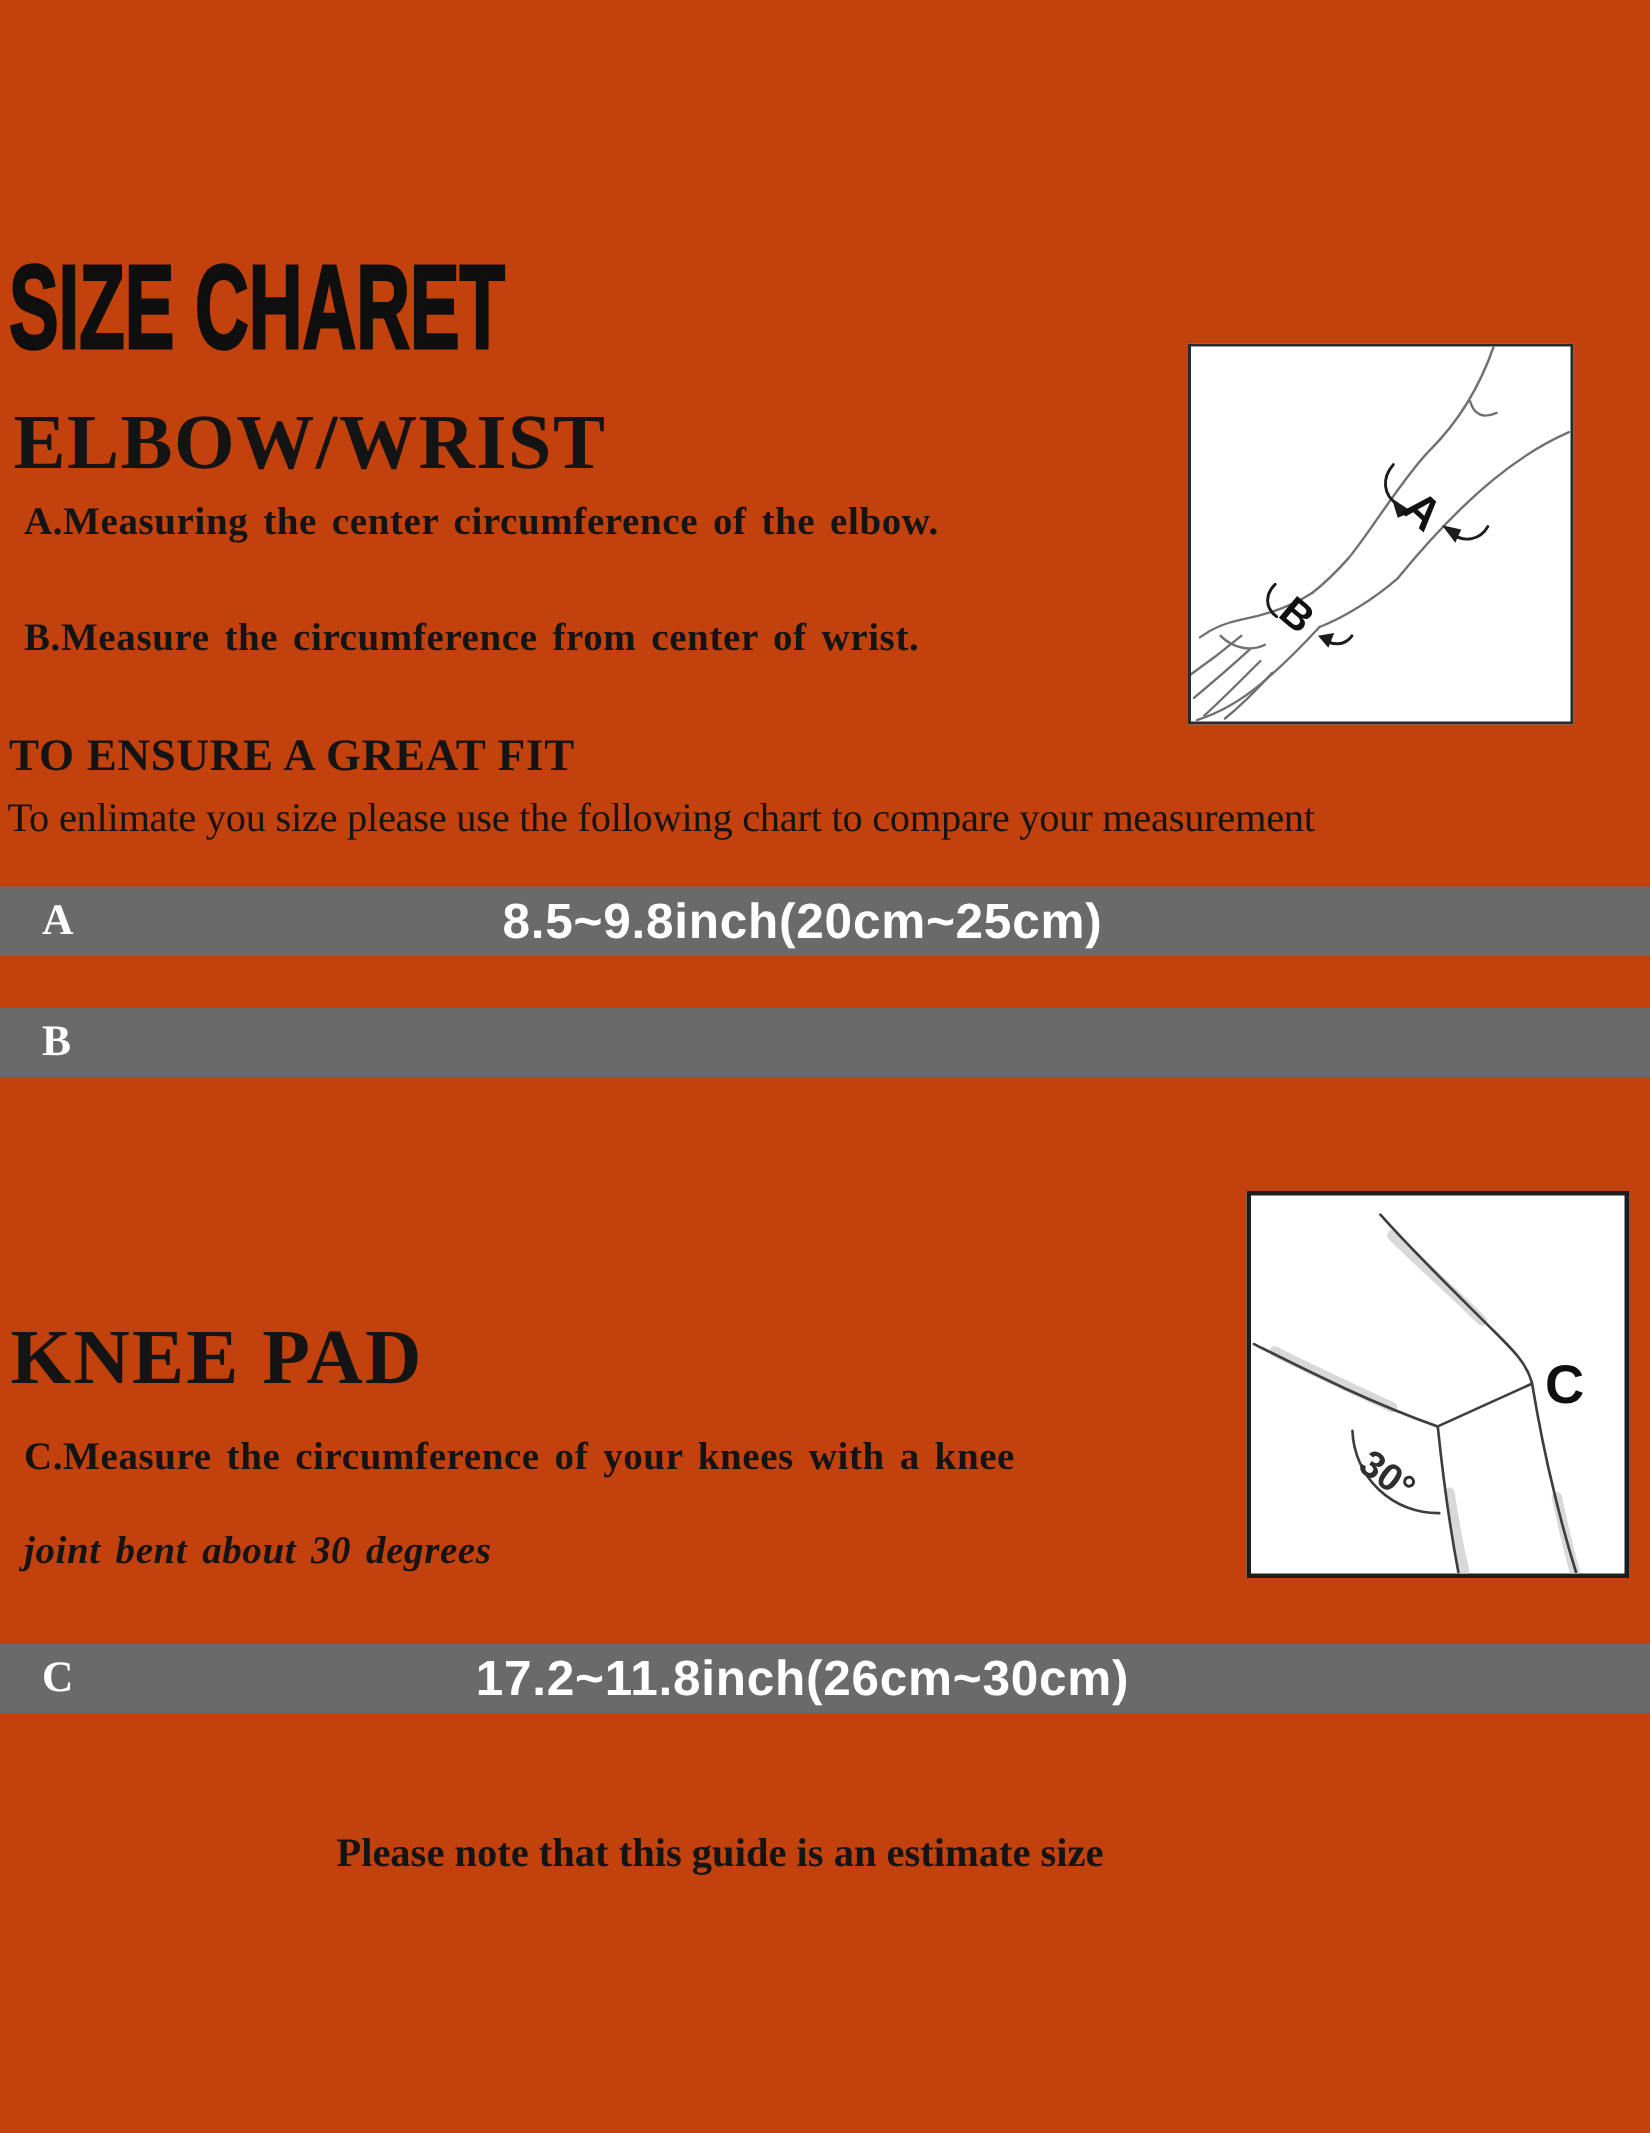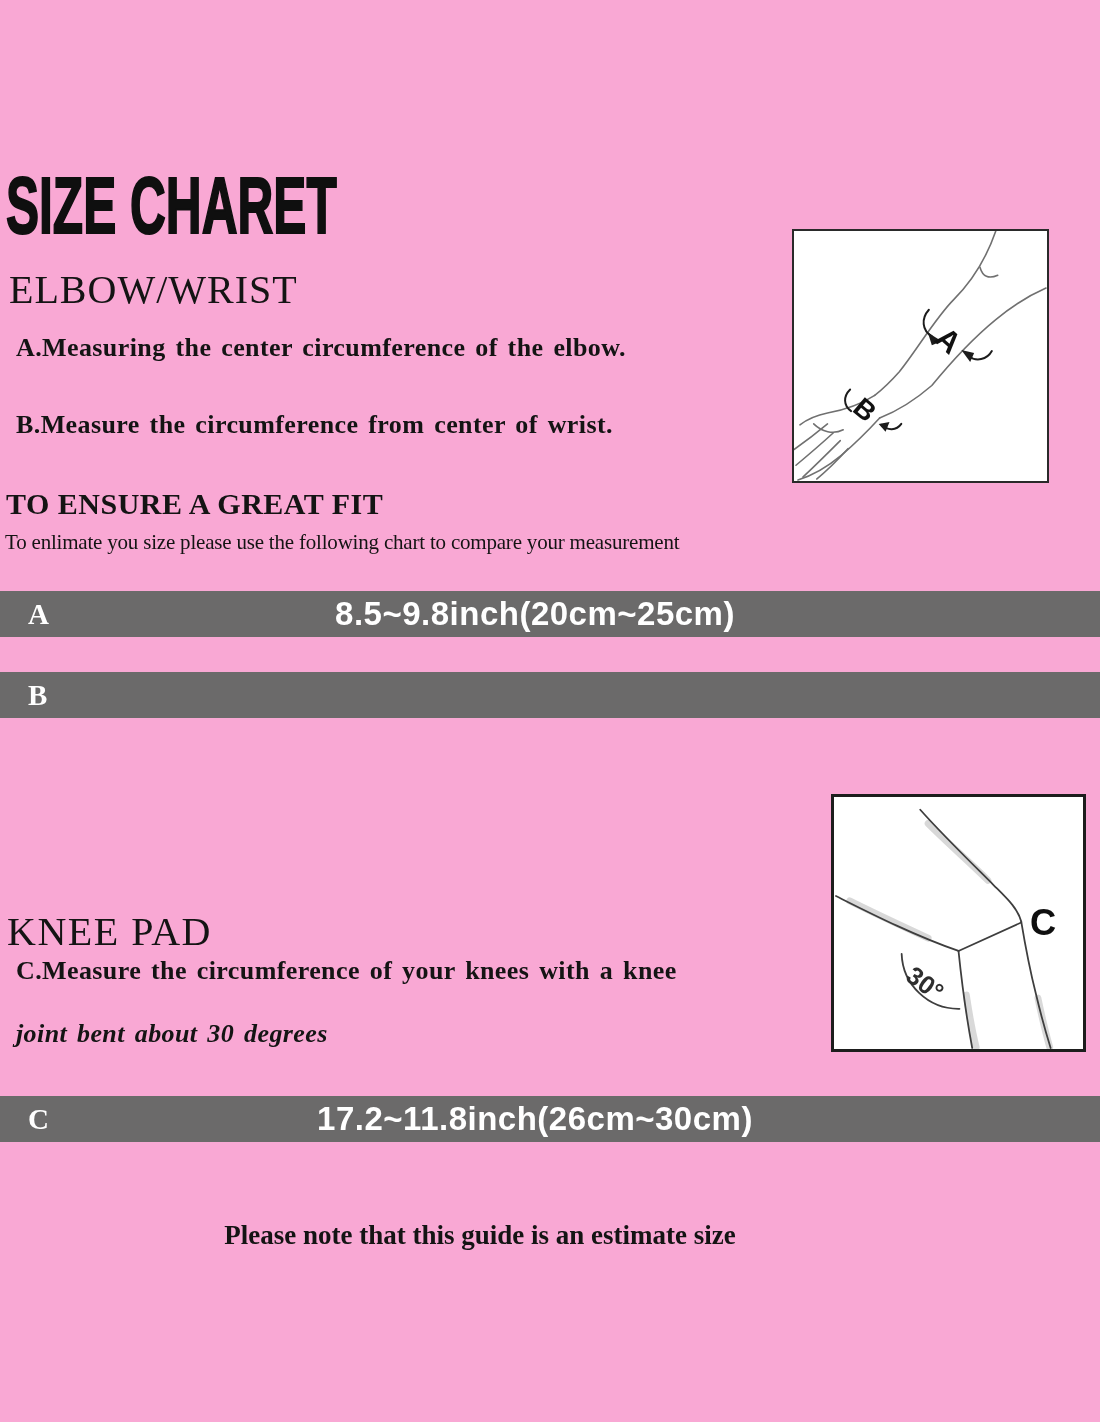--- a/index.html
+++ b/index.html
@@ -1,30 +1,30 @@
 <!DOCTYPE html>
 <html><head>
 <meta charset="utf-8">
 <style>
   html,body { margin:0; padding:0; background:#ffffff; }
   .page {
-    position:relative; width:1100px; height:1422px; background:#f9a8d4;
+    position:relative; width:1100px; height:1422px; background:#c2410c;
     font-family:"Liberation Serif", serif; color:#141414; overflow:hidden;
   }
   .abs { position:absolute; }
   .title {
     left:6px; top:160px;
     font-family:"Liberation Sans", sans-serif; font-weight:bold; font-size:62px;
     color:#0f0f0f; -webkit-text-stroke:1.6px #0f0f0f; letter-spacing:0px;
     transform:scale(0.80,1.28); transform-origin:left top; white-space:nowrap;
   }
-  .section-heading { font-weight:normal; font-size:40px; letter-spacing:1px; white-space:nowrap; }
+  .section-heading { font-weight:bold; font-size:52px; letter-spacing:1px; white-space:nowrap; }
   .instruction { font-weight:bold; font-size:26px; letter-spacing:0.4px; word-spacing:3px; white-space:nowrap; }
   .fit-heading { font-weight:bold; font-size:30px; letter-spacing:0.5px; white-space:nowrap; }
-  .fit-note { font-size:21px; letter-spacing:-0.2px; white-space:nowrap; }
+  .fit-note { font-size:27px; letter-spacing:-0.2px; white-space:nowrap; }
   .size-bar { position:absolute; left:0; width:1100px; height:46px; }
   .bar-label {
     position:absolute; left:28px; top:50%; transform:translateY(-50%);
     font-family:"Liberation Serif", serif; font-weight:bold; font-size:29px;
   }
   .bar-value {
     position:absolute; left:0; right:30px; top:50%; transform:translateY(-50%);
     text-align:center; font-family:"Liberation Sans", sans-serif; font-weight:bold;
     font-size:33px; letter-spacing:0.5px; white-space:nowrap;
   }
@@ -81,21 +81,21 @@
   </div>
 
   <div class="size-bar" style="top: 591px; background: rgb(107, 106, 106); color: rgb(255, 255, 255);">
     <span class="bar-label">A</span>
     <span class="bar-value">8.5~9.8inch(20cm~25cm)</span>
   </div>
   <div class="size-bar" style="top: 672px; background: rgb(107, 106, 106); color: rgb(255, 255, 255);">
     <span class="bar-label">B</span>
   </div>
 
-  <div class="abs section-heading" style="left:7px; top:908px; letter-spacing:1.5px;">KNEE PAD</div>
+  <div class="abs section-heading" style="left:7px; top:876px; letter-spacing:1.5px;">KNEE PAD</div>
   <div class="abs instruction" style="left:16px; top:956px;">C.Measure the circumference of your knees with a knee</div>
   <div class="abs instruction" style="left:16px; top:1019px;font-style:italic;">joint bent about 30 degrees</div>
 
   <div class="figure figure-knee">
     <svg viewBox="0 0 254 257">
       <g fill="none" stroke="#d2d2d2" stroke-width="7" stroke-linecap="round" opacity="0.85">
         <path d="M 96,27 C 117,48 139,67 157,85"></path>
         <path d="M 16,106 C 42,119 70,132 96,144"></path>
         <path d="M 135,202 C 138,222 141,239 145,255"></path>
         <path d="M 208,205 C 212,224 216,241 220,255"></path>

